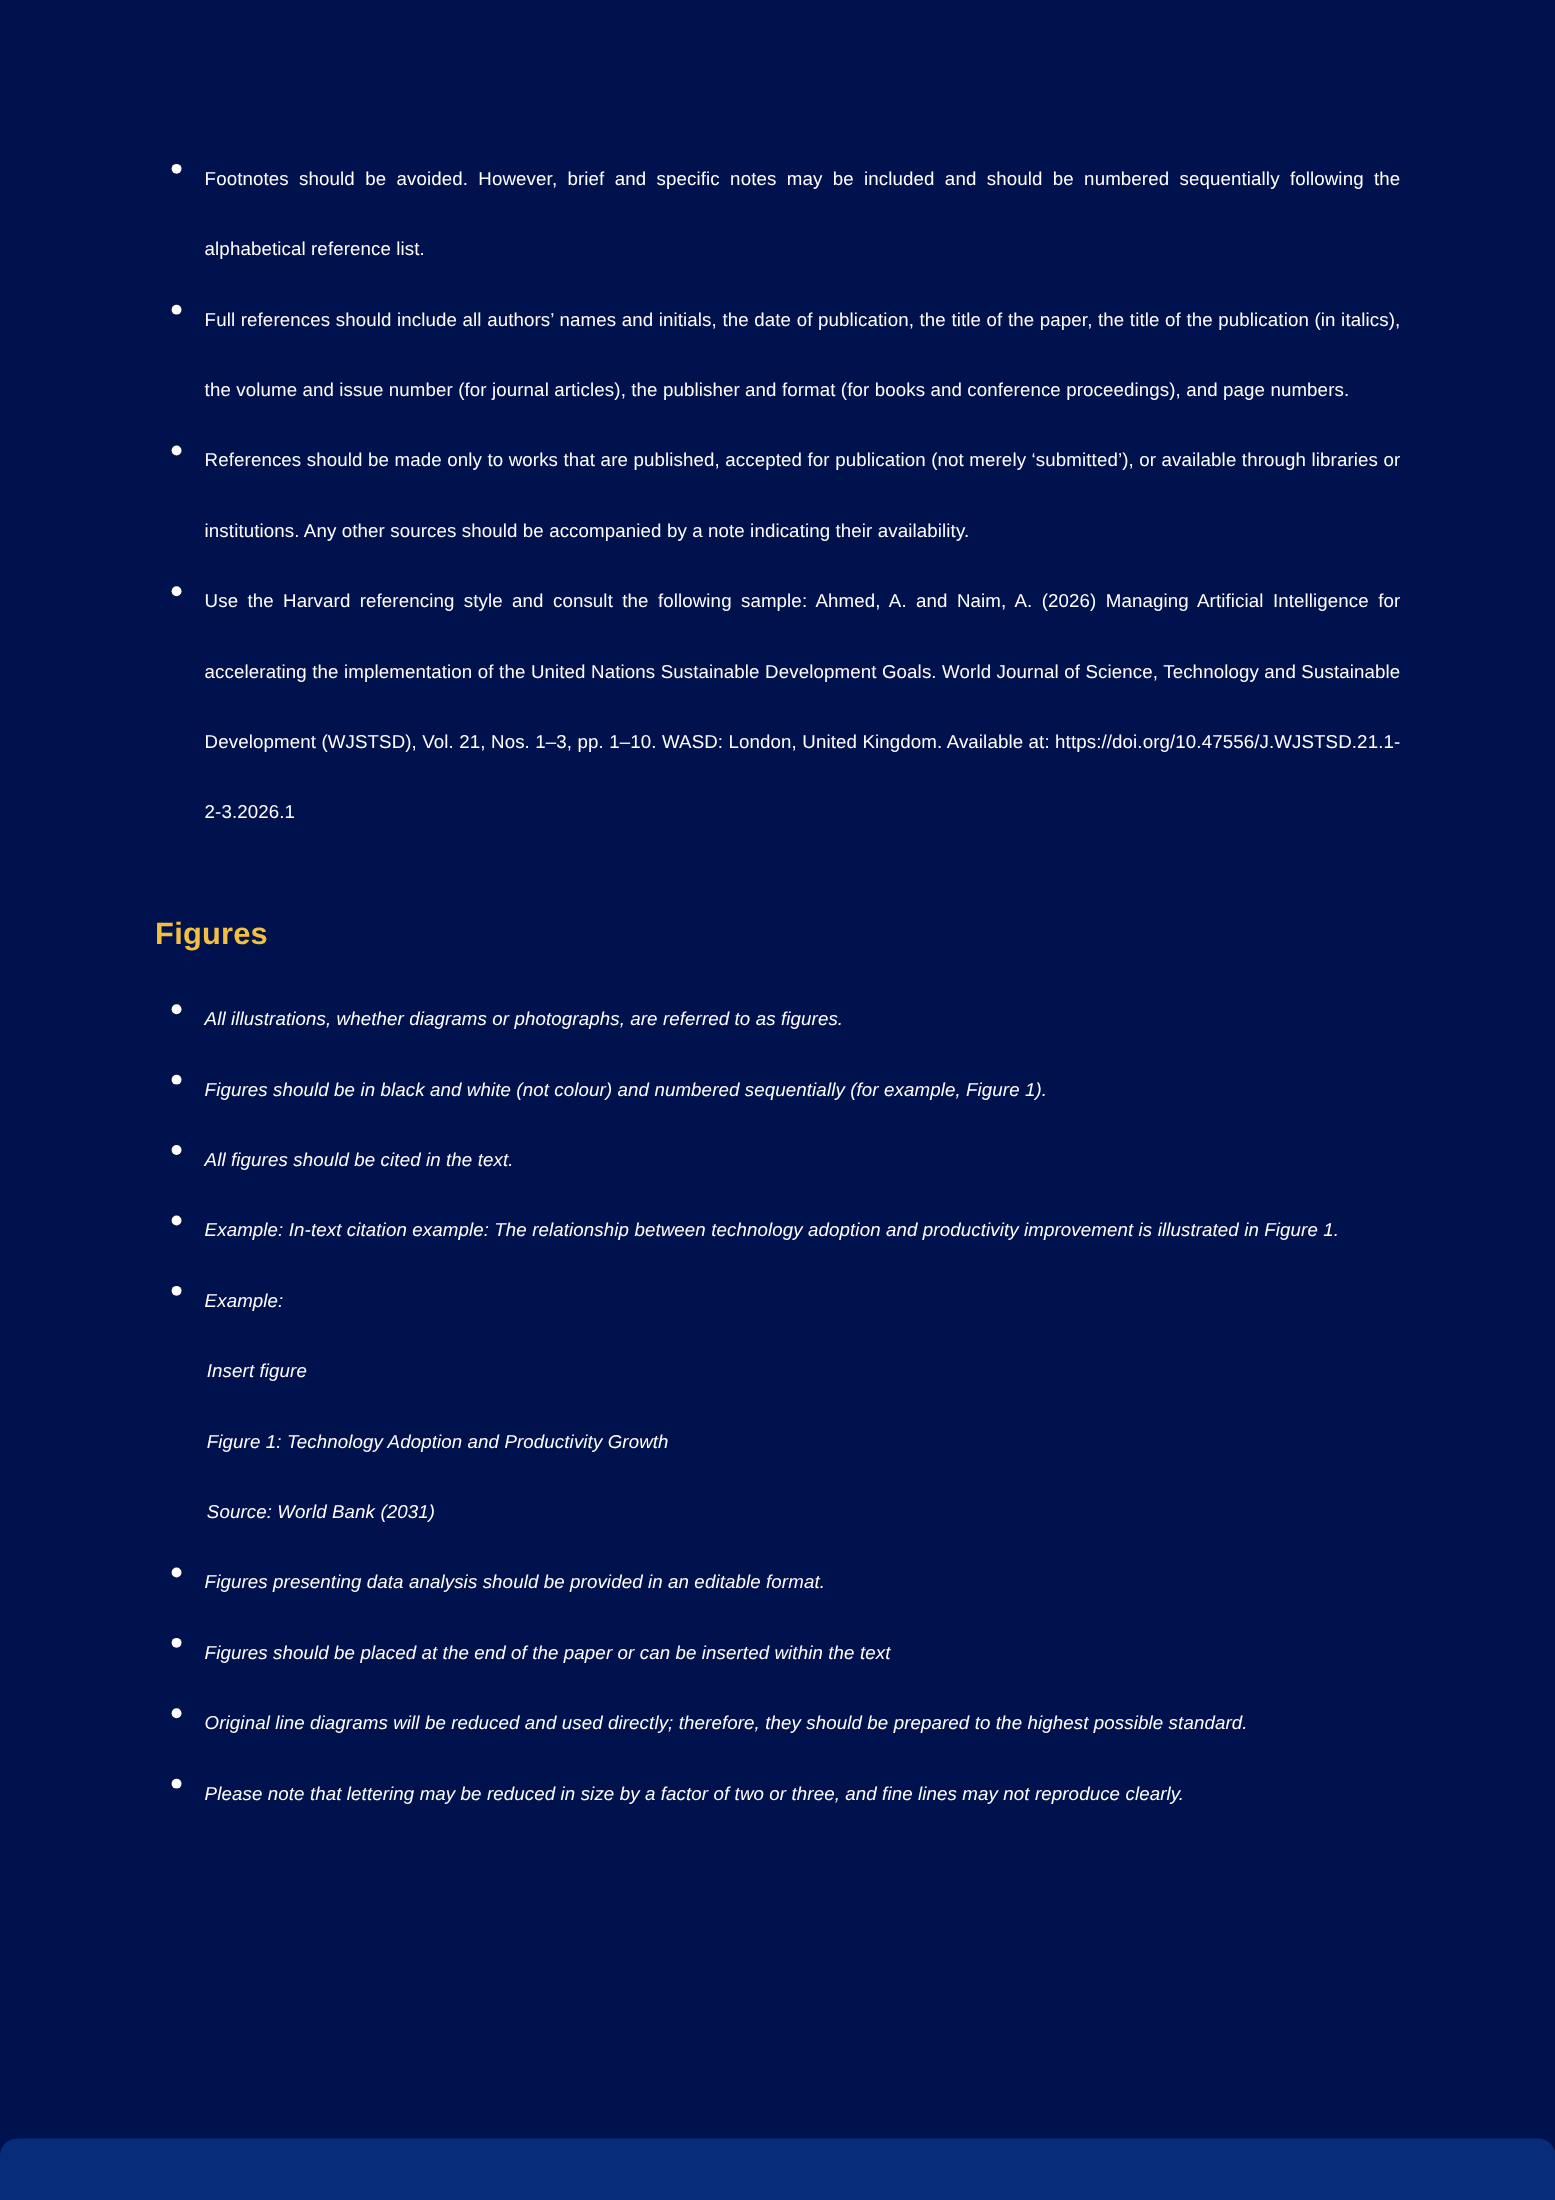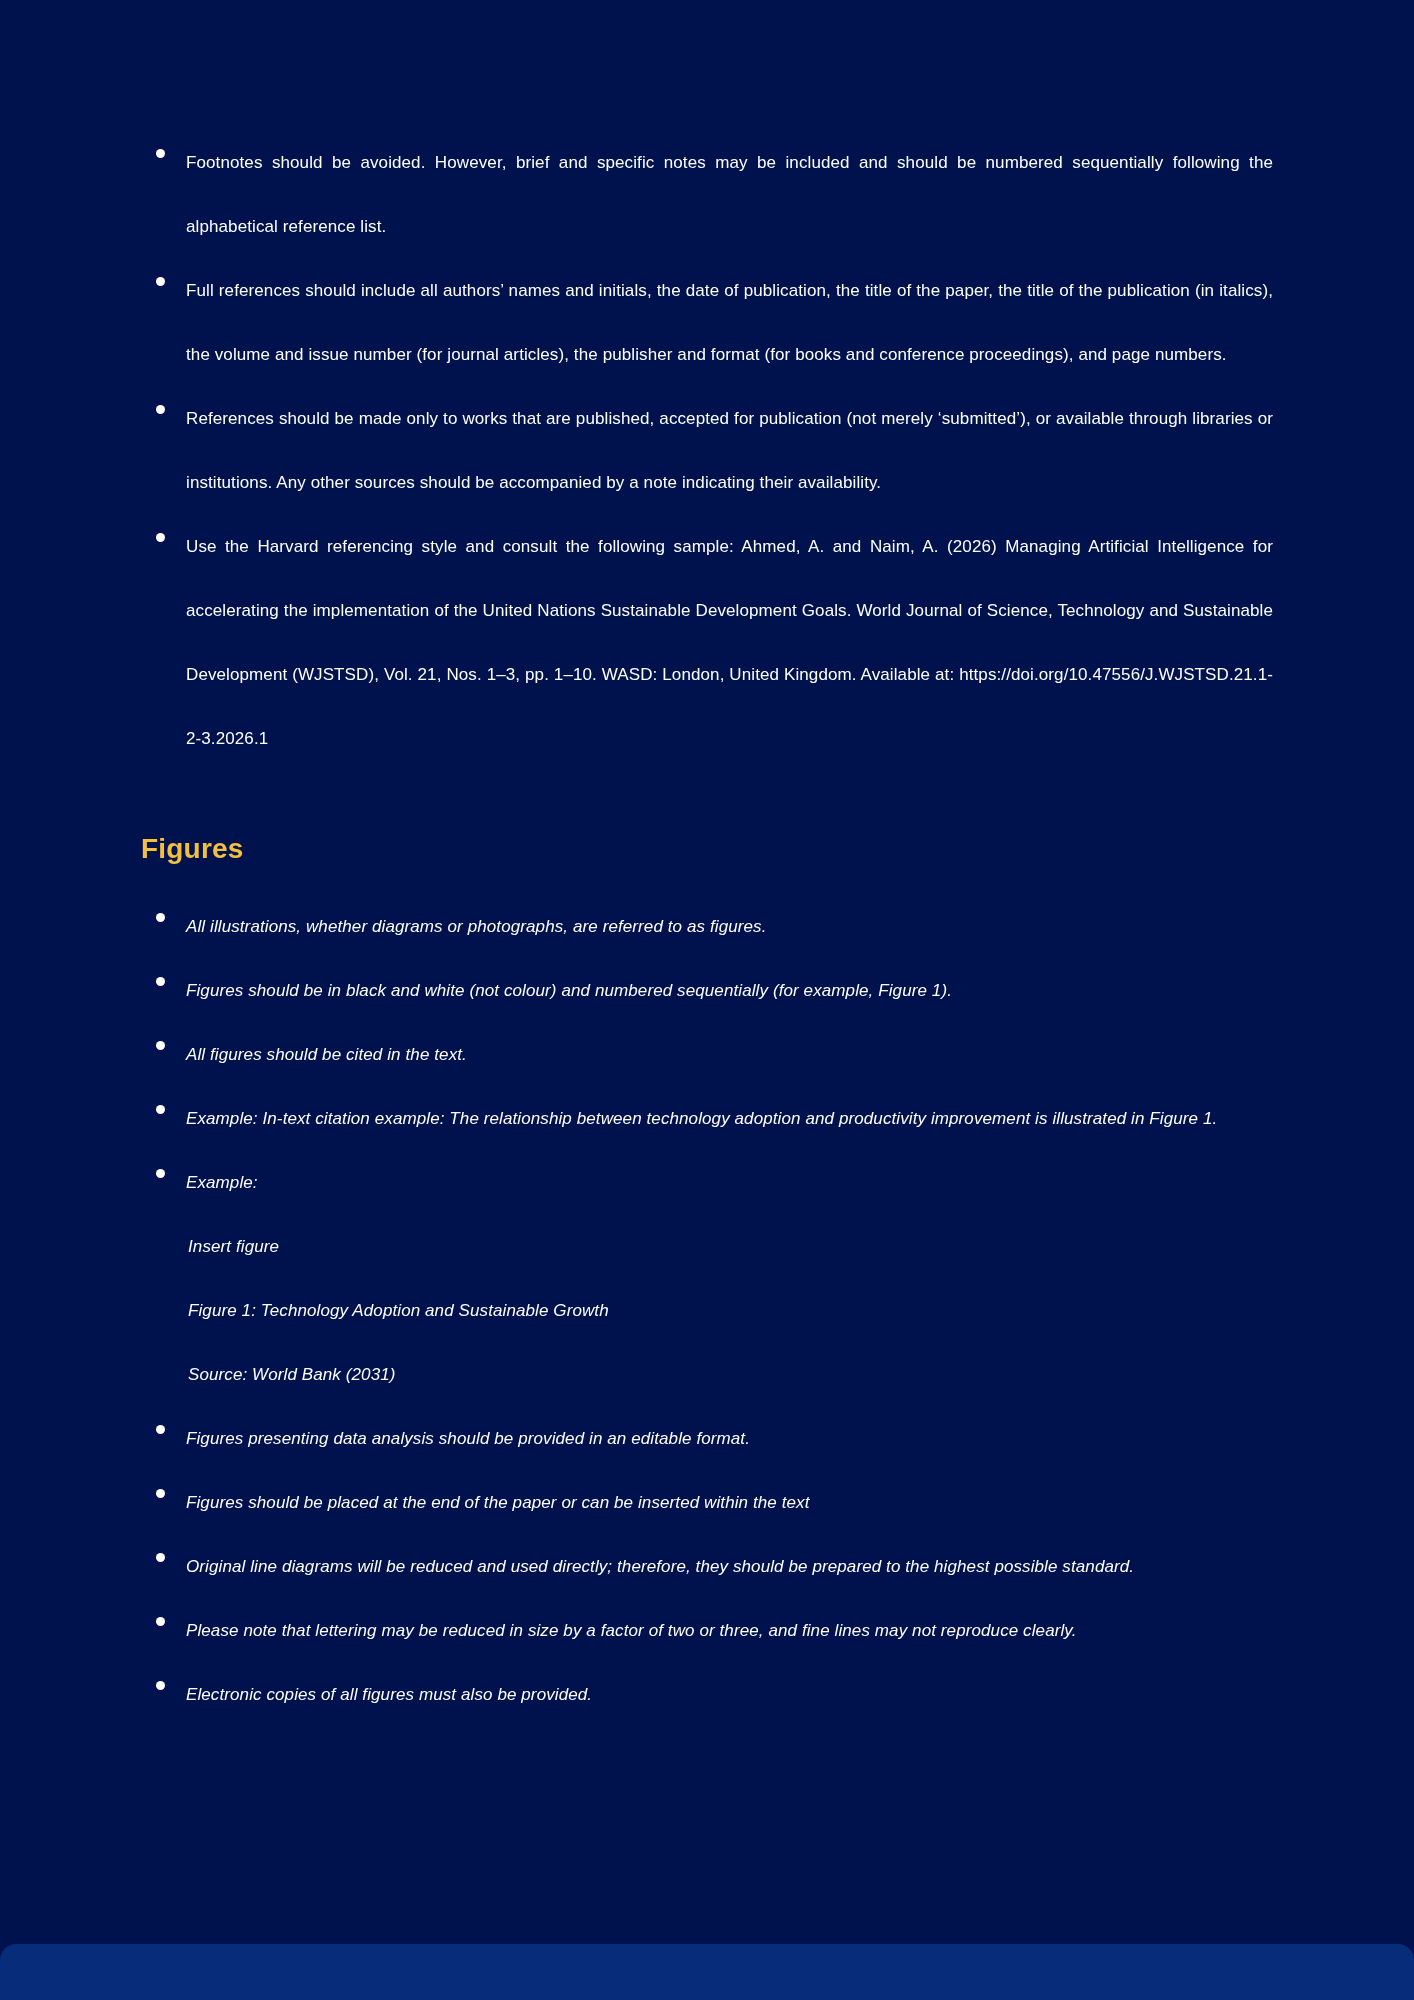--- a/index.html
+++ b/index.html
@@ -111,40 +111,36 @@
       <span>All figures should be cited in the text.</span>
     </li>
     <li>
       <span class="bullet"></span>
       <span>Example: In-text citation example: The relationship between technology adoption and productivity improvement is illustrated in Figure 1.</span>
     </li>
     <li>
       <span class="bullet"></span>
       <span>Example:</span>
       <span class="sub-line">Insert figure</span>
-      <span class="sub-line">Figure 1: Technology Adoption and Sustainable Growth</span>
+      <span class="sub-line">Figure 1: Technology Adoption and Productivity Growth</span>
       <span class="sub-line">Source: World Bank (2031)</span>
     </li>
     <li>
       <span class="bullet"></span>
       <span>Figures presenting data analysis should be provided in an editable format.</span>
     </li>
     <li>
       <span class="bullet"></span>
       <span>Figures should be placed at the end of the paper or can be inserted within the text</span>
     </li>
     <li>
       <span class="bullet"></span>
       <span>Original line diagrams will be reduced and used directly; therefore, they should be prepared to the highest possible standard.</span>
     </li>
     <li>
       <span class="bullet"></span>
       <span>Please note that lettering may be reduced in size by a factor of two or three, and fine lines may not reproduce clearly.</span>
     </li>
-    <li>
-      <span class="bullet"></span>
-      <span>Electronic copies of all figures must also be provided.</span>
-    </li>
   </ul>
 
 </div>
 
 <div class="footer-bar" style="background: rgb(7, 45, 122);"></div>
 
 </body></html>

